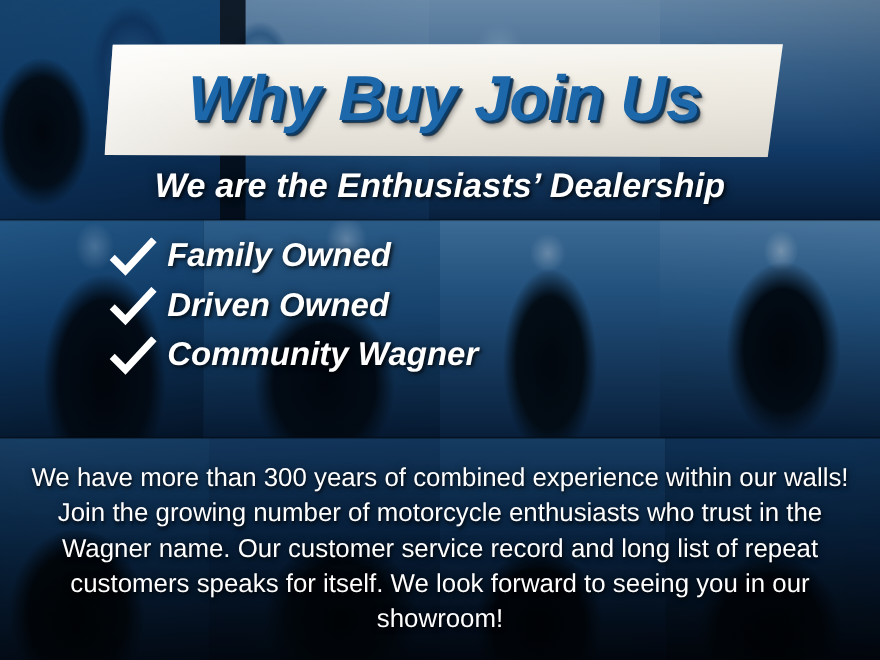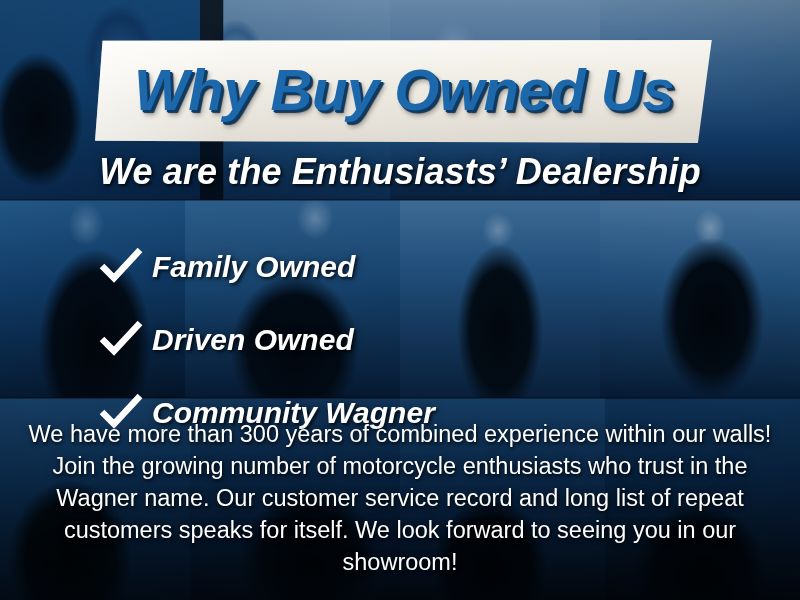--- a/index.html
+++ b/index.html
@@ -187,41 +187,40 @@
        4px 5px 5px rgba(0,0,0,.35);
     white-space: nowrap;
   }
 
   
   .subtitle {
     position: absolute;
     left: 0; right: 0;
     top: 151px;
     text-align: center;
-    font-size: 36px;
+    font-size: 31px;
     font-weight: 700;
     font-style: italic;
     color: #ffffff;
     letter-spacing: .1px;
     text-shadow: 2px 2px 3px rgba(0,0,0,.65), 0 0 10px rgba(0,0,0,.45);
     white-space: nowrap;
   }
 
   
   .bullets {
     position: absolute;
     left: 98px;
     top: 216px;
     width: 660px;
   }
   .bullet-row {
     display: flex;
-    align-items: center;
+    align-items: flex-start;
     height: 45px;
-    margin-top: 28px;
   }
   .check {
     flex: 0 0 46px;
     height: 38px;
     position: relative;
   }
   .check svg { display: block; }
   .check.empty { visibility: hidden; }
   .bullet-text {
     font-size: 30px;
@@ -273,21 +272,21 @@
     </div>
     <div class="band-seam" style="top:199px"></div>
     <div class="band-seam" style="top:397px"></div>
     <div class="duotone"></div>
     <div class="vignette"></div>
   </div>
 
   <div class="banner-wrap">
     <div class="banner-shape"></div>
     <div class="banner-sheen"></div>
-    <div class="banner-title">Why Buy Owned Us</div>
+    <div class="banner-title">Why Buy Join Us</div>
   </div>
 
   <div class="subtitle">We are the Enthusiasts’ Dealership</div>
 
   <div class="bullets">
 
     <div class="bullet-row">
       <span class="check">
         <svg width="46" height="38" viewBox="0 0 46 38" aria-hidden="true">
           <path d="M4 18 L16 30 L42 2" fill="none" stroke="#ffffff" stroke-width="6.5" stroke-linecap="butt" stroke-linejoin="miter"></path>

